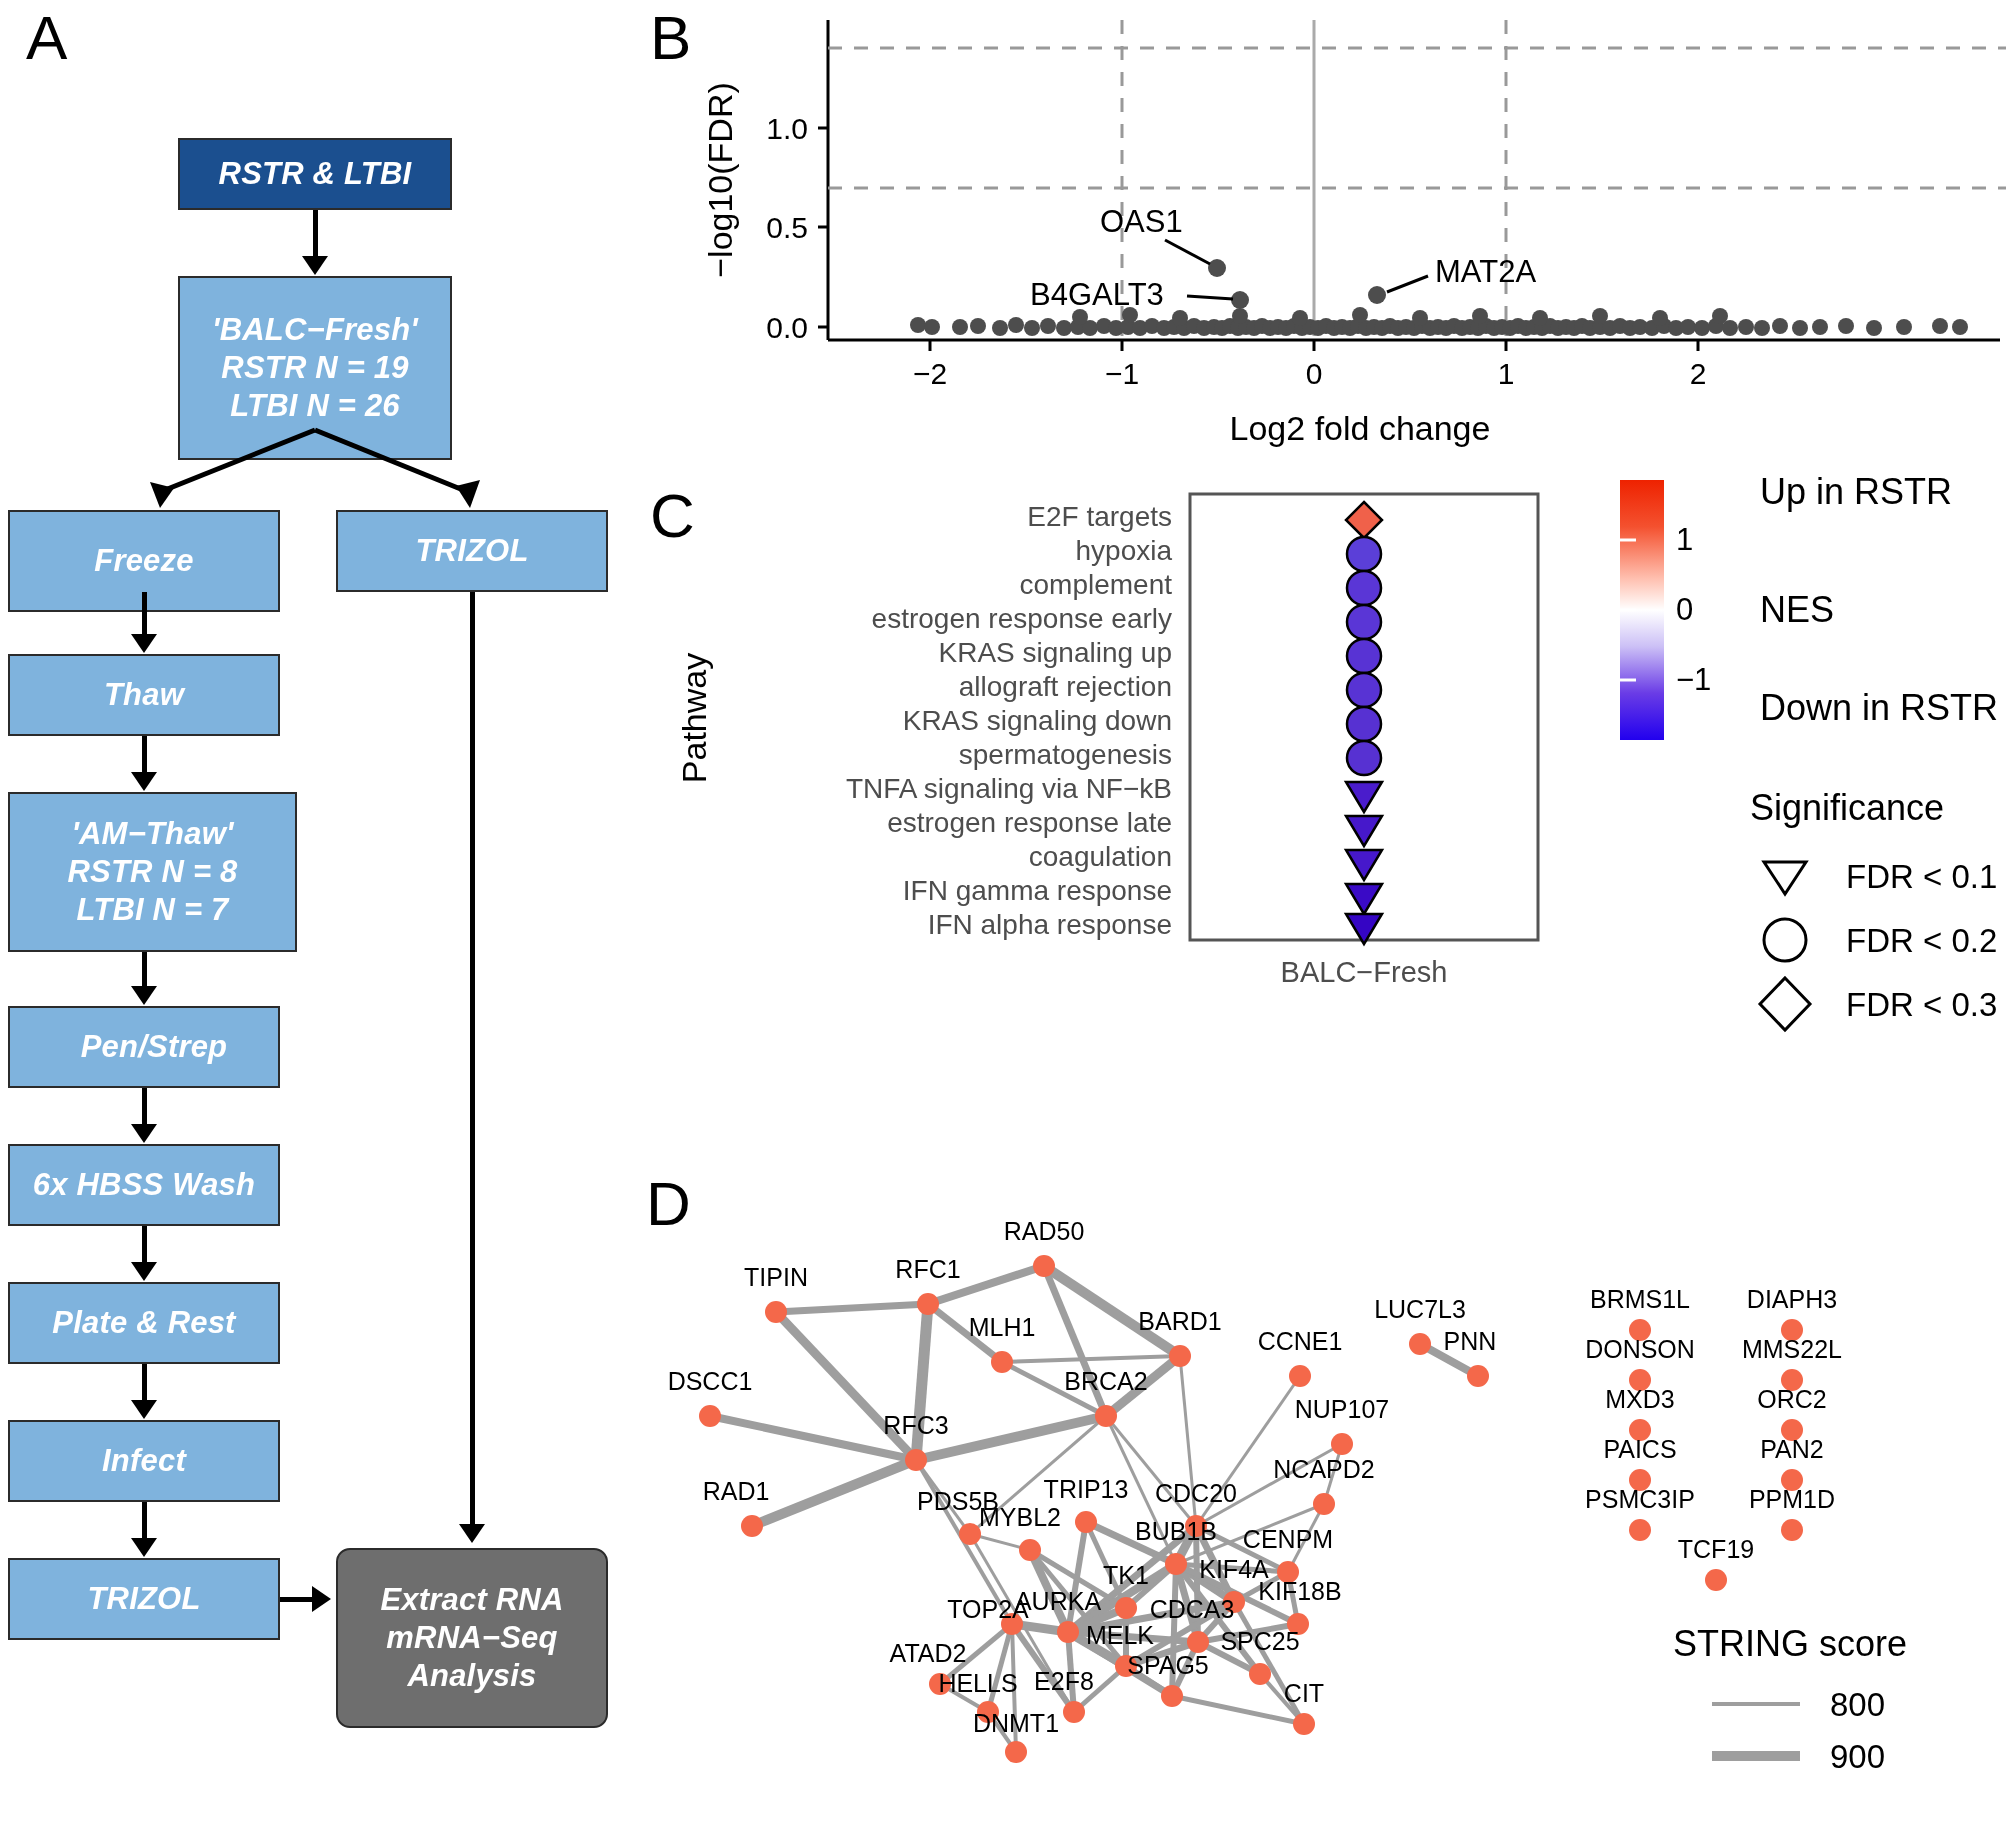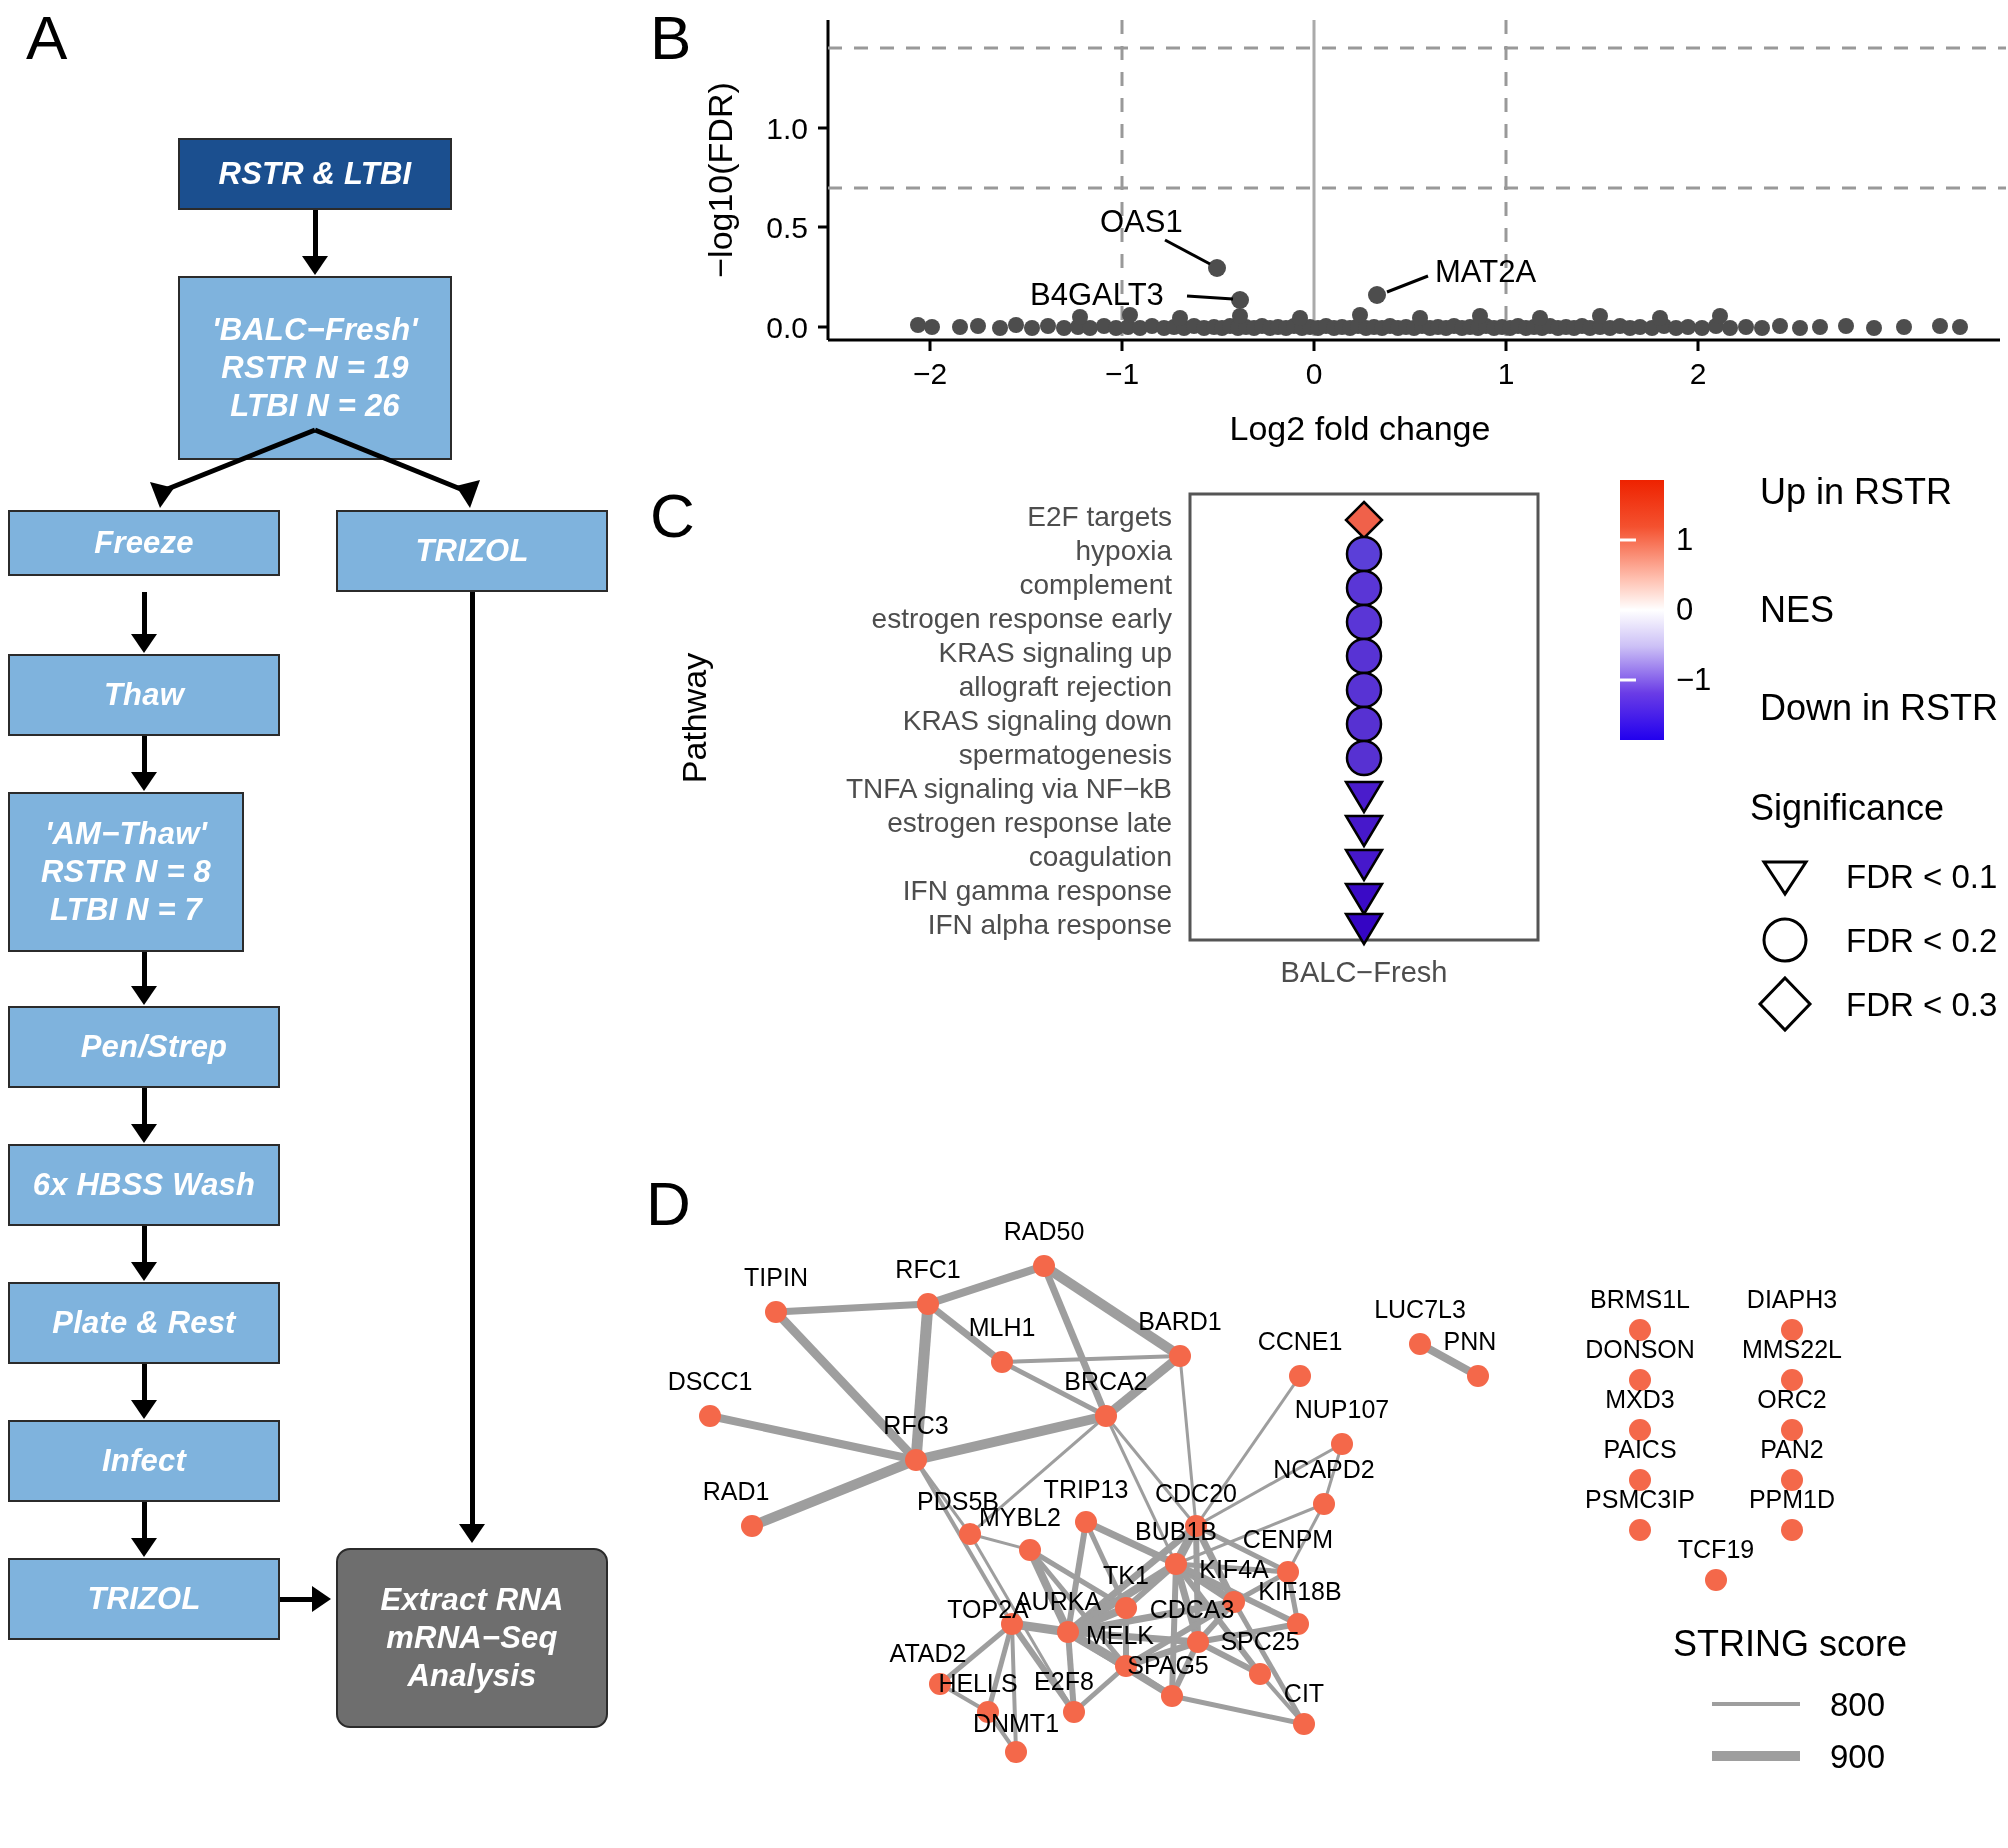--- a/index.html
+++ b/index.html
@@ -82,38 +82,38 @@
     <div>LTBI N = 26</div>
   </div>
 
   <svg style="position:absolute;left:0;top:420px;width:660px;height:110px;">
     <line x1="315" y1="10" x2="160" y2="72" stroke="#000" stroke-width="5"></line>
     <polygon points="160,88 150,62 174,68" fill="#000"></polygon>
     <line x1="315" y1="10" x2="468" y2="72" stroke="#000" stroke-width="5"></line>
     <polygon points="470,88 456,66 480,60" fill="#000"></polygon>
   </svg>
 
-  <div class="flowbox fb-light" style="left:8px;top:510px;width:272px;height:66px;">
+  <div class="flowbox fb-light" style="left:8px;top:510px;width:272px;height:102px;">
     <div>Freeze</div>
   </div>
 
   <div class="flowbox fb-light" style="left:336px;top:510px;width:272px;height:82px;">
     <div>TRIZOL</div>
   </div>
 
   <div class="arrow-v" style="left:142px;top:592px;height:48px;"></div>
   <div class="arrow-head-down" style="left:131px;top:634px;"></div>
 
   <div class="flowbox fb-light" style="left:8px;top:654px;width:272px;height:82px;">
     <div>Thaw</div>
   </div>
   <div class="arrow-v" style="left:142px;top:736px;height:42px;"></div>
   <div class="arrow-head-down" style="left:131px;top:772px;"></div>
 
-  <div class="flowbox fb-light" style="left:8px;top:792px;width:236px;height:160px;">
+  <div class="flowbox fb-light" style="left:8px;top:792px;width:289px;height:160px;">
     <div>'AM−Thaw'</div>
     <div>RSTR N = 8</div>
     <div>LTBI N = 7</div>
   </div>
   <div class="arrow-v" style="left:142px;top:952px;height:40px;"></div>
   <div class="arrow-head-down" style="left:131px;top:986px;"></div>
 
   <div class="flowbox fb-light" style="left:8px;top:1006px;width:272px;height:82px;padding-left:20px;">
     <div>Pen/Strep</div>
   </div>

